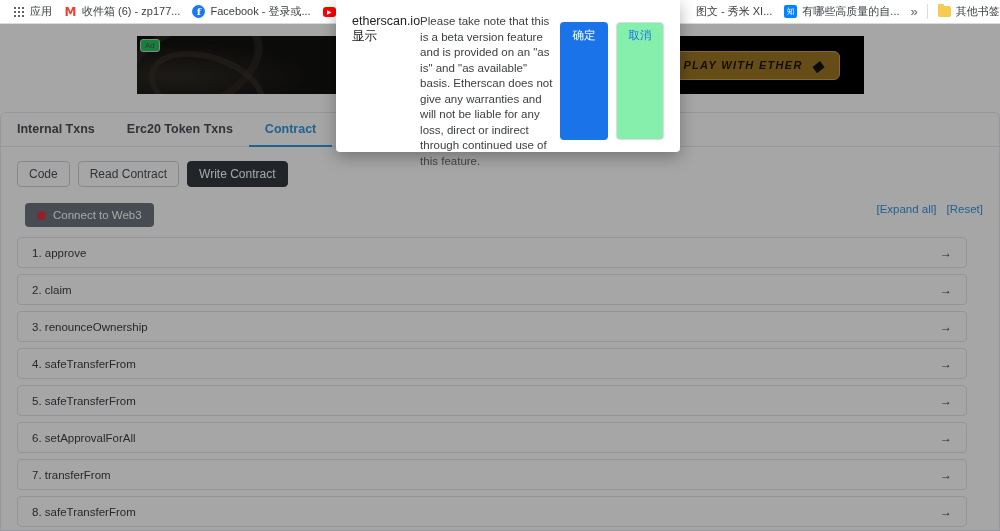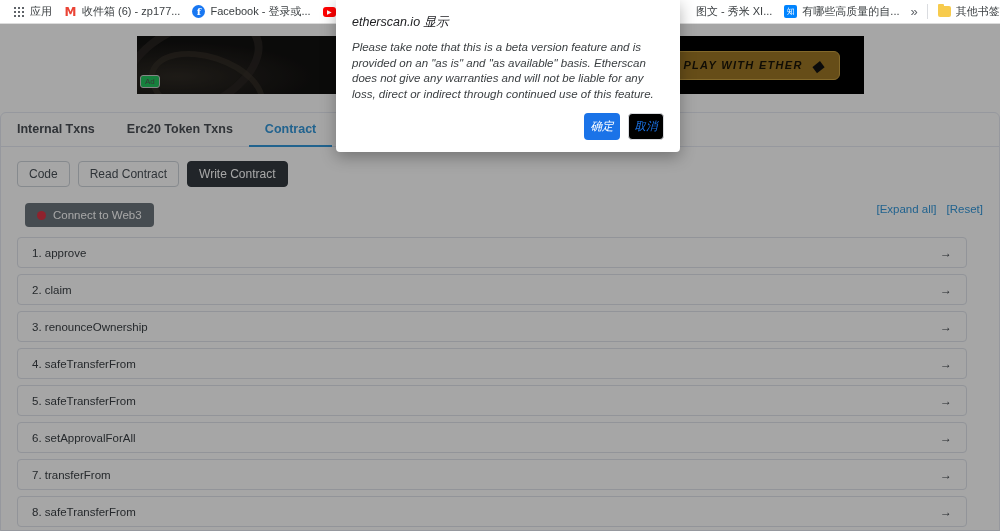--- a/index.html
+++ b/index.html
@@ -159,21 +159,20 @@
     font-size: 11px; font-weight: bold; letter-spacing: 1.3px;
     display: flex; align-items: center; gap: 9px;
   }
   .eth-glyph { font-size: 15px; color: #111; line-height: 1; }
   #ad-label {
     position: absolute; left: 3px; top: 3px;
     background: #22c55e; color: #555;
     border-radius: 3px;
     font-size: 8px; padding: 1px 4px;
     border: 1px solid #ccc;
-    margin-top: 36px;
   }
 
   
   #contract-card {
     position: absolute; top: 88px; left: 0px;
     width: 1000px; height: 419px;
     background: #ffffff;
     border: 1px solid #e7eaf3;
     border-radius: 6px 6px 0 0;
   }
@@ -268,47 +267,47 @@
   }
   #js-dialog {
     position: absolute;
     top: 0px; left: 336px;
     width: 344px; height: 152px;
     background: #ffffff;
     border-radius: 0 0 4px 4px;
     box-shadow: 0 5px 16px rgba(0,0,0,0.30);
     z-index: 40;
     padding: 14px 16px 12px 16px;
-    display: flex; flex-direction: column; font-style: italic;
+    display: flex; flex-direction: row;
   }
   #dialog-title {
     font-size: 12.5px;
     color: #202124;
     margin-bottom: 9px;
   }
   #dialog-message {
     font-size: 11.5px;
     line-height: 15.5px;
     color: #3c4043;
     flex: 1 1 auto;
   }
   #dialog-buttons {
     display: flex; justify-content: flex-end; gap: 8px;
     margin-top: 8px;
   }
   .dlg-btn {
     font-size: 11.5px;
     padding: 5px 0;
-    width: 36px;
+    width: 48px;
     text-align: center;
     border-radius: 4px;
     border: 1px solid transparent;
   }
   .dlg-btn.primary { background: #1a73e8; color: #ffffff; }
-  .dlg-btn.secondary { background: #000000; color: #1a73e8; border-color: #dadce0; }
+  .dlg-btn.secondary { background: #86efac; color: #1a73e8; border-color: #dadce0; }
 </style>
 </head>
 <body>
 
 <div id="page-content">
 
   <div id="ad-banner">
     <div class="ad-left-art">
       <div class="ad-swirl"></div>
       <div class="ad-swirl2"></div>

